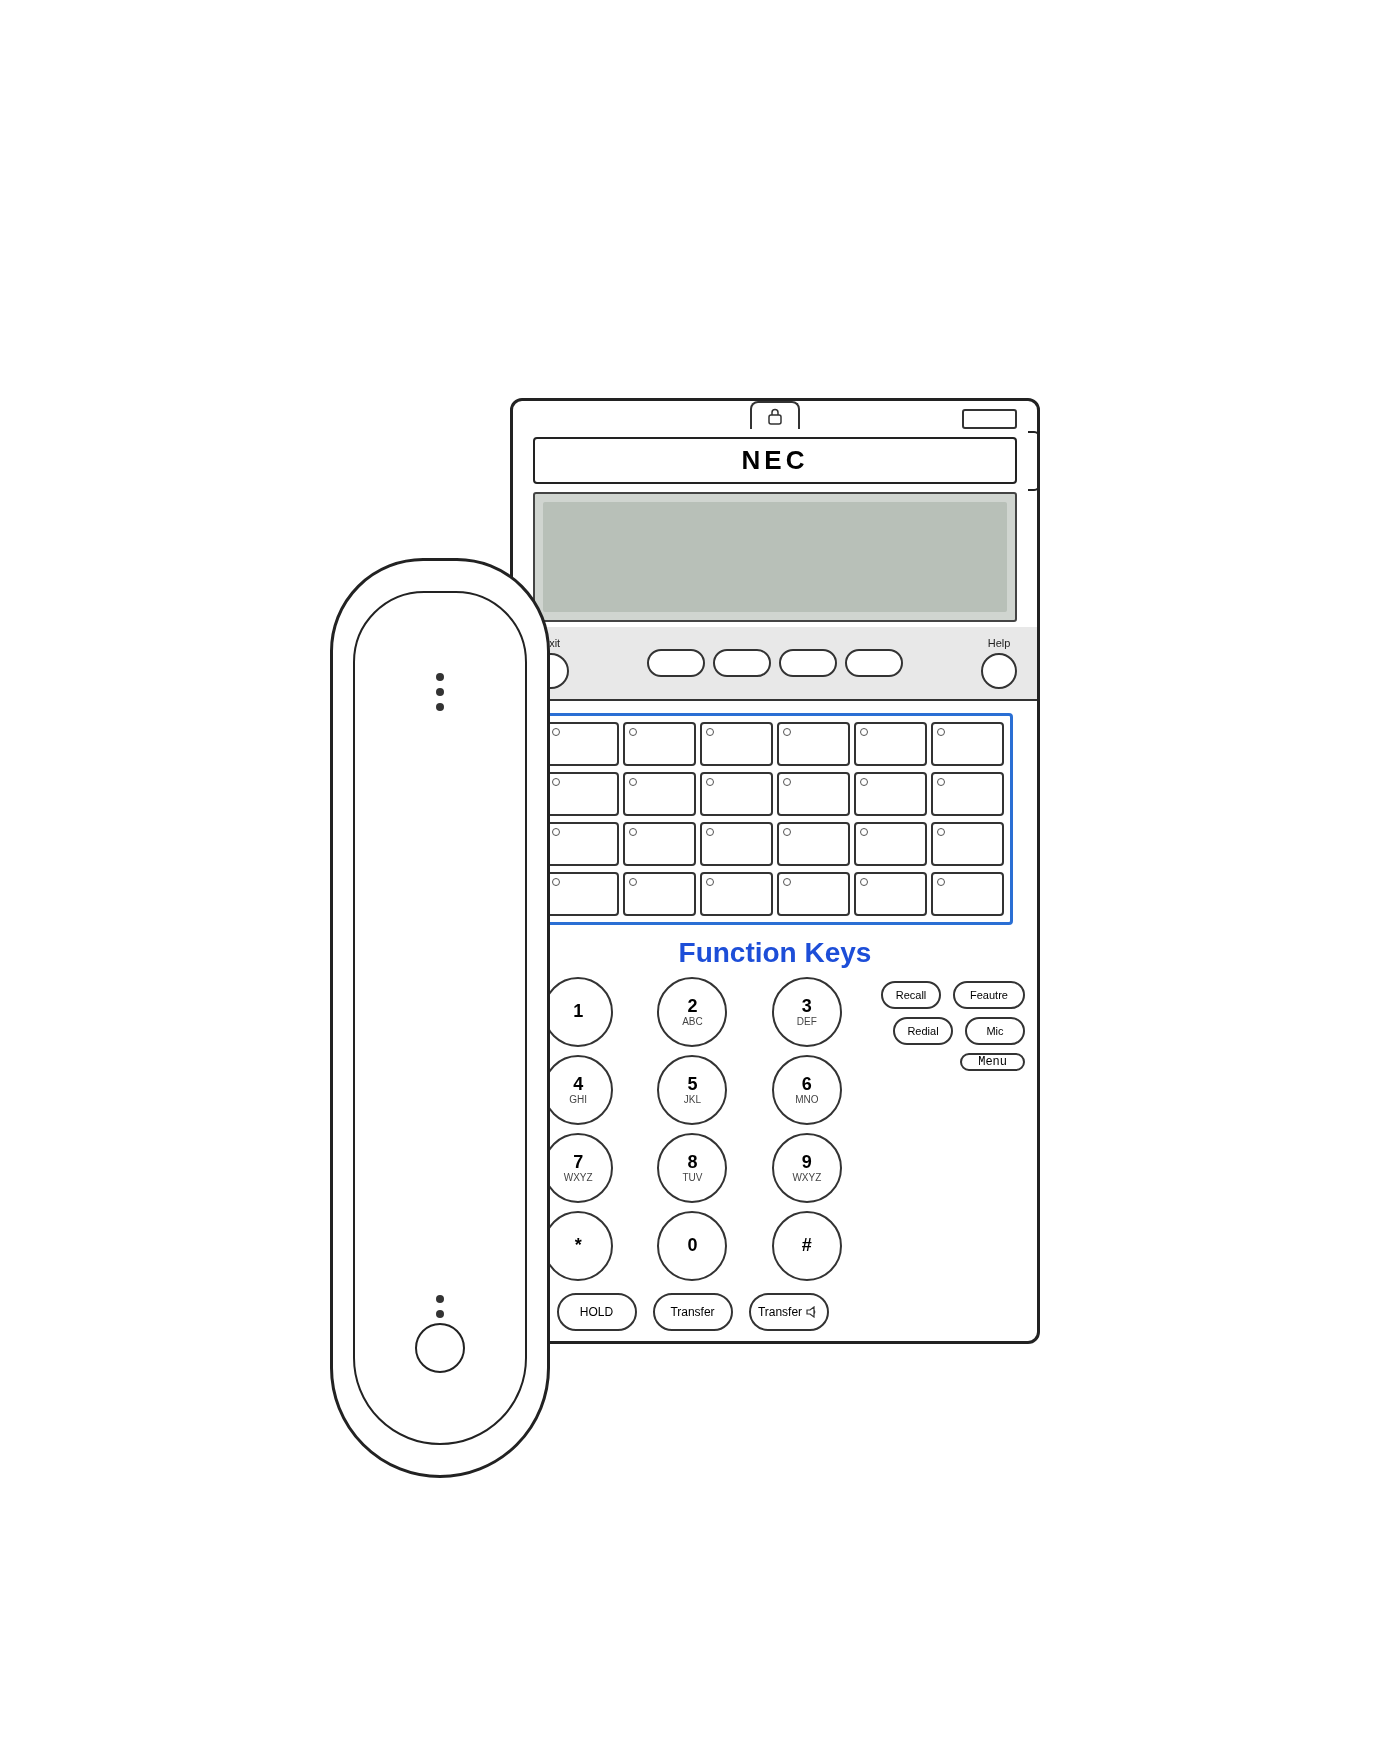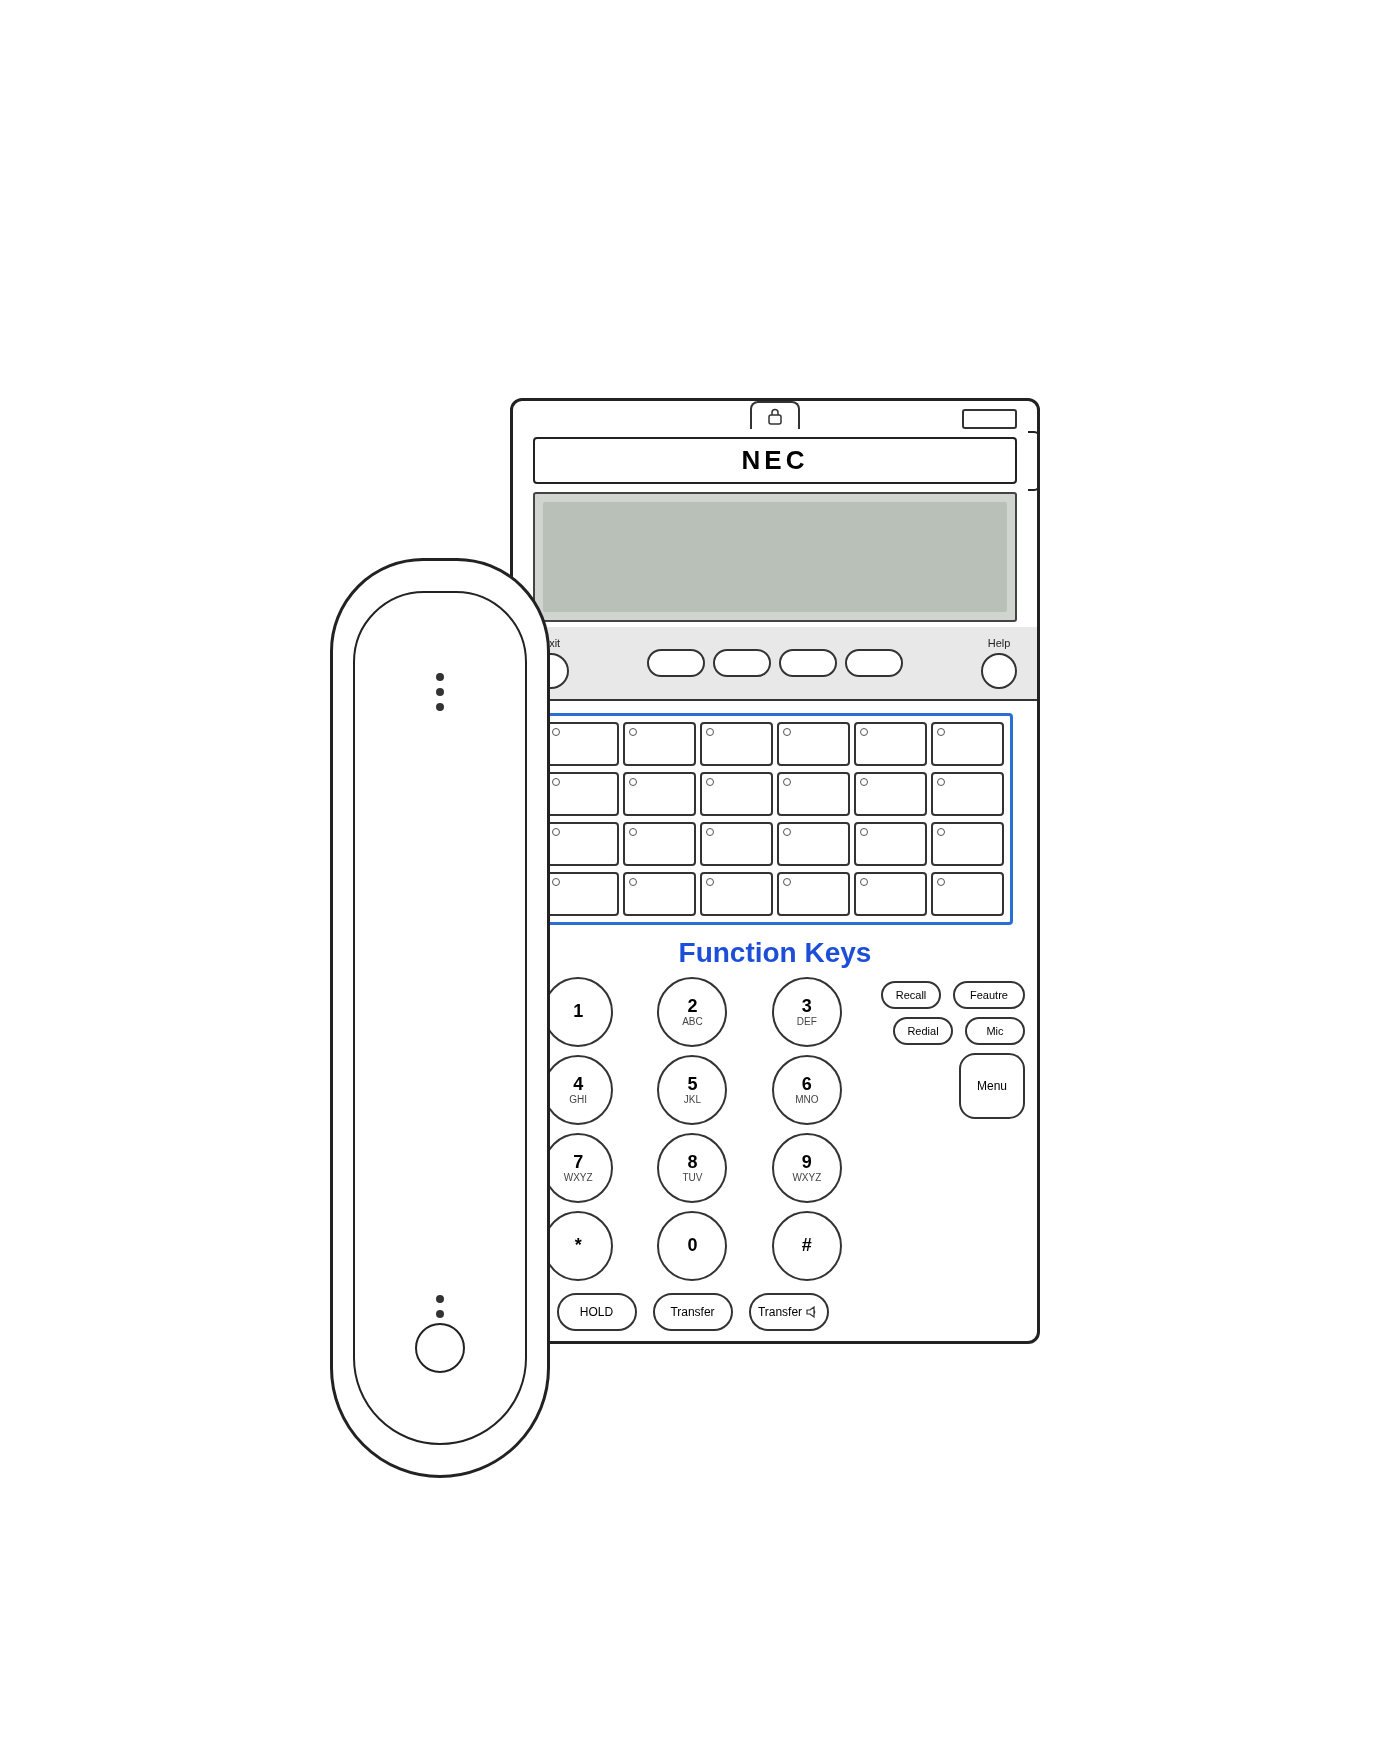--- a/index.html
+++ b/index.html
@@ -302,25 +302,26 @@
       min-width: 60px;
     }
     .side-btn-wide {
       min-width: 72px;
     }
 
     .menu-btn {
       border: 2px solid #333;
       border-radius: 16px;
       background: #fff;
-      padding: 24px 16px;
+      padding: 0 16px;
       font-size: 12px;
       cursor: pointer;
       text-align: center;
       align-self: flex-end;
+      font-family: Liberation Mono, monospace;
     }
 
     
     .nav-dial-area {
       display: flex;
       flex-direction: column;
       align-items: center;
       gap: 4px;
       margin-top: 4px;
     }

